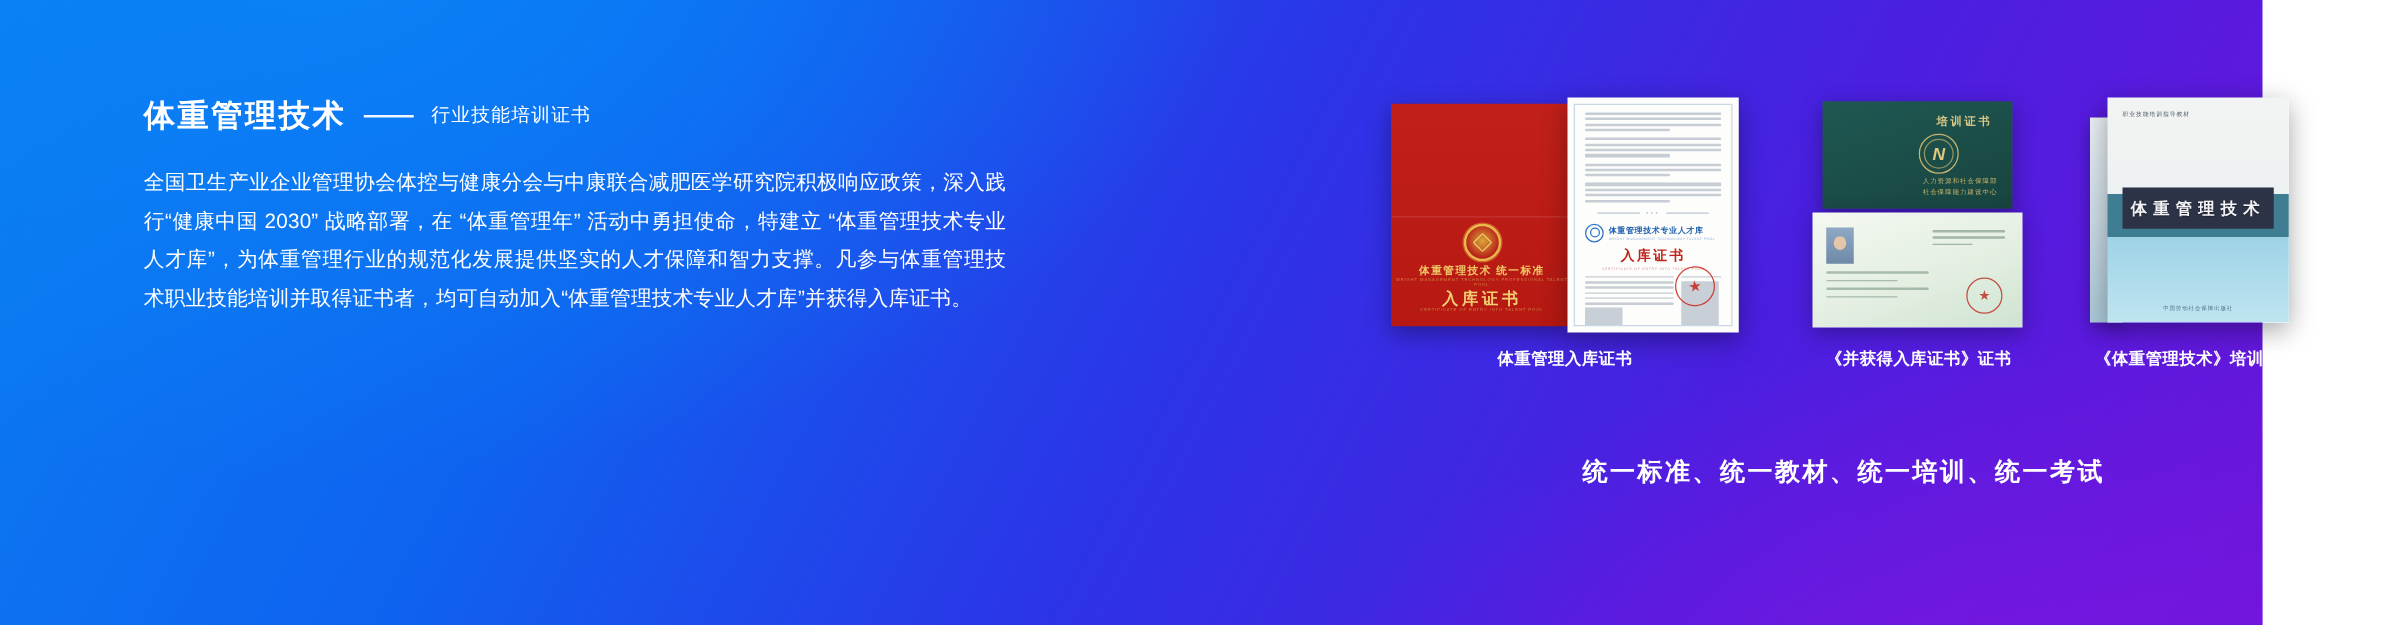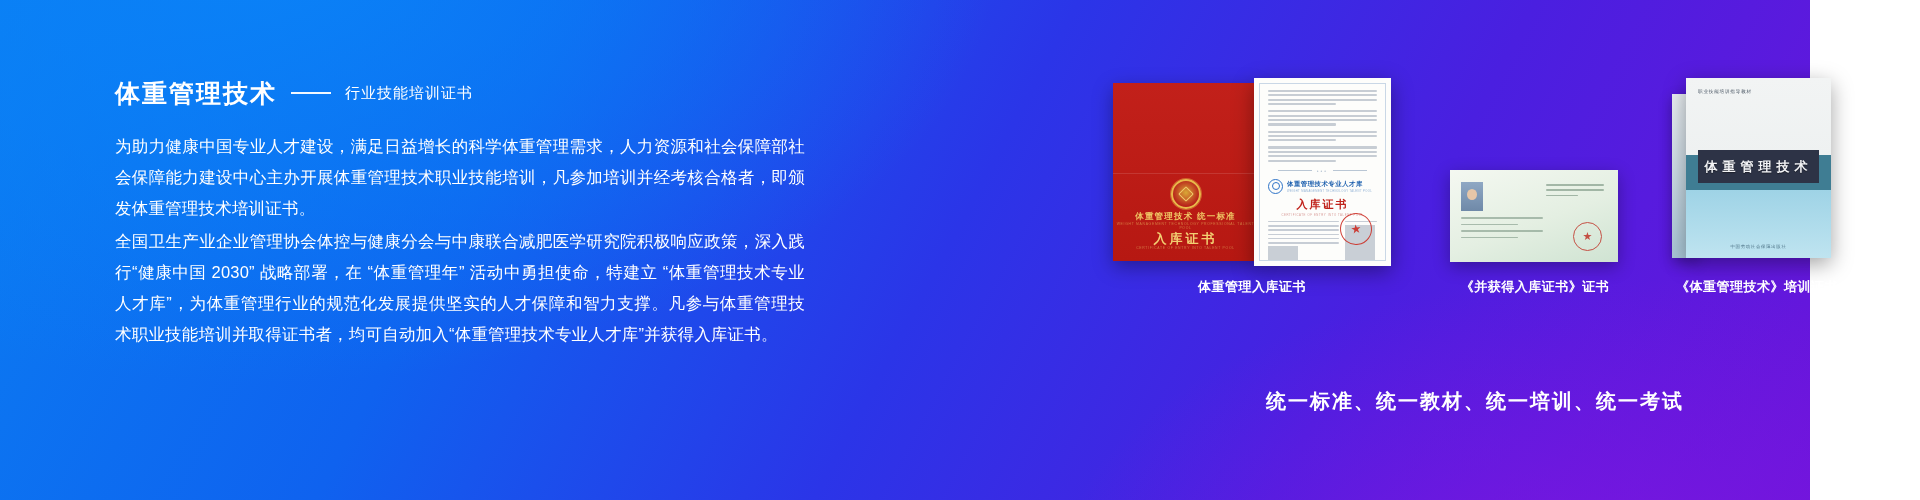--- a/index.html
+++ b/index.html
@@ -206,39 +206,38 @@
     color:#f3f4f6;font-size:13px;font-weight:700;letter-spacing:5px;
     text-shadow:0 1px 1px rgba(0,0,0,.4);
   }
   .bk-bot{
     position:absolute;left:0;right:0;bottom:9px;text-align:center;
     color:#4e7487;font-size:4.4px;letter-spacing:.7px;
   }
 
   
   .tagline{
-    left:1080px;top:388px;width:790px;text-align:center;
+    left:1080px;top:364px;width:790px;text-align:center;
     color:#ffffff;font-size:20px;font-weight:700;letter-spacing:2px;
   }
 </style>
 </head>
 <body>
 
 <div id="stage">
 
   <div class="layer left">
 
     <div class="titlerow">
       <div class="title">体重管理技术</div>
       <div class="rule"></div>
       <div class="subtitle">行业技能培训证书</div>
     </div>
 
     <div class="body">
-      <p class="para">为助力健康中国专业人才建设，满足日益增长的科学体重管理需求，人力资源和社会保障部社会保障能力建设中心主办开展体重管理技术职业技能培训，凡参加培训并经考核合格者，即颁发体重管理技术培训证书。</p>
       <p class="para">全国卫生产业企业管理协会体控与健康分会与中康联合减肥医学研究院积极响应政策，深入践行“健康中国 2030” 战略部署，在 “体重管理年” 活动中勇担使命，特建立 “体重管理技术专业人才库”，为体重管理行业的规范化发展提供坚实的人才保障和智力支撑。凡参与体重管理技术职业技能培训并取得证书者，均可自动加入“体重管理技术专业人才库”并获得入库证书。</p>
     </div>
 
   </div>
 
   <div class="layer right">
     <div class="shelf">
 
       <div class="item item1">
 
@@ -314,20 +313,26 @@
 
             <div class="redstamp">★</div>
           </div>
         </div>
 
         <div class="cap">体重管理入库证书</div>
       </div>
 
       <div class="item item2">
 
+        <div class="greencover">
+          <div class="gc-t">培训证书</div>
+          <div class="gc-badge">N</div>
+          <div class="gc-b1">人力资源和社会保障部</div>
+          <div class="gc-b2">社会保障能力建设中心</div>
+        </div>
 
         <div class="greeninner">
           <div class="gi-photo"></div>
           <div class="gi-txt">
             <div class="l"></div>
             <div class="l"></div>
             <div class="l s"></div>
           </div>
           <div class="gi-rows">
             <div class="l"></div>

